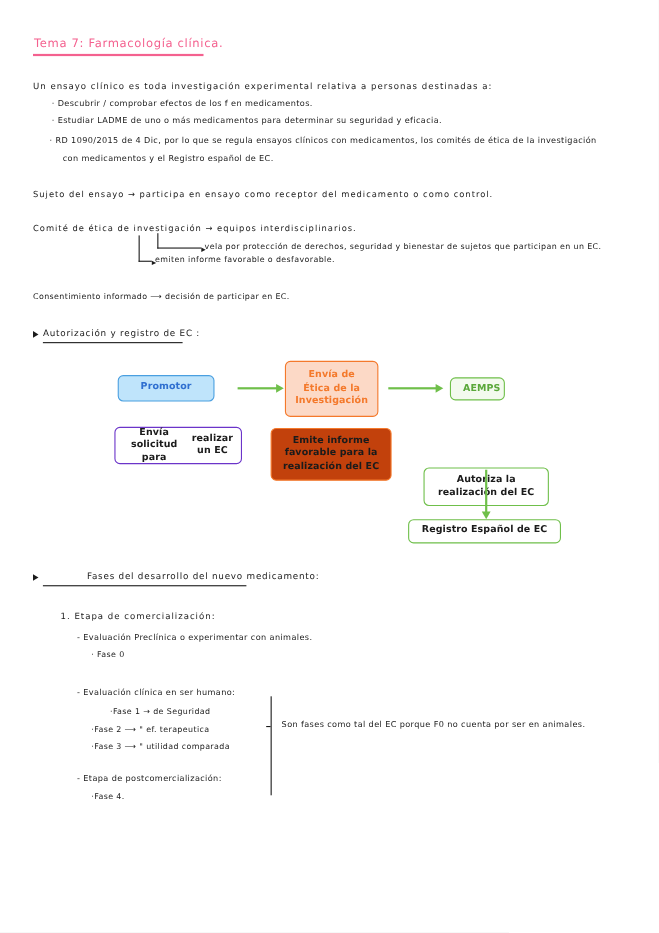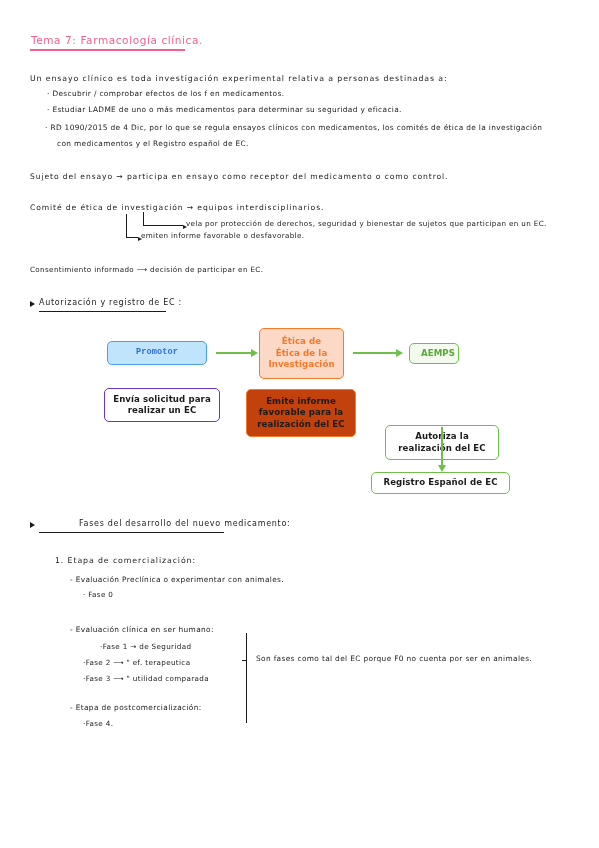--- a/index.html
+++ b/index.html
@@ -225,39 +225,39 @@
     <div class="head" style="left:12px;"></div>
   </div>
   <div class="hw" style="left:141px; top:232px; font-size:7.2px;">emiten informe favorable o desfavorable.</div>
 
   <div class="hw" style="left:30px; top:266px; font-size:7.2px;">Consentimiento informado ⟶ decisión de participar en EC.</div>
 
   <div class="tri" style="left:30px; top:301px;"></div>
   <div class="sec" style="left:39px; top:298px;">Autorización y registro de EC :</div>
   <div class="sec-ul" style="left:39px; top:311px; width:127px;"></div>
 
-  <div class="fbox box-promotor" style="left:107px; top:341px; width:100px; height:24px;font-family:Liberation Mono, monospace;">
+  <div class="fbox box-promotor" style="left:107px; top:341px; width:88px; height:24px;">
     <span>Promotor</span>
   </div>
 
   <div class="garrow-h" style="left:216px; top:352px; width:36px;"></div>
 
   <div class="fbox box-comite" style="left:259px; top:328px; width:85px; height:51px; flex-direction:column;">
-    <span>Ética de</span>
+    <span>Envía de</span>
     <span>Ética de la</span>
     <span>Investigación</span>
   </div>
 
   <div class="garrow-h" style="left:353px; top:352px; width:44px;"></div>
 
   <div class="fbox box-aemps" style="left:409px; top:343px; width:50px; height:21px;padding-left:12px;">
     <span>AEMPS</span>
   </div>
 
-  <div class="fbox box-envia" style="left:104px; top:388px; width:116px; height:34px; flex-direction:column;">
+  <div class="fbox box-envia" style="left:104px; top:388px; width:116px; height:34px; flex-direction:row;">
     <span>Envía solicitud para</span>
     <span>realizar un EC</span>
   </div>
 
   <div class="fbox box-emite" style="left:246px; top:389px; width:110px; height:48px; flex-direction:column;">
     <span>Emite informe</span>
     <span>favorable para la</span>
     <span>realización del EC</span>
   </div>
 

